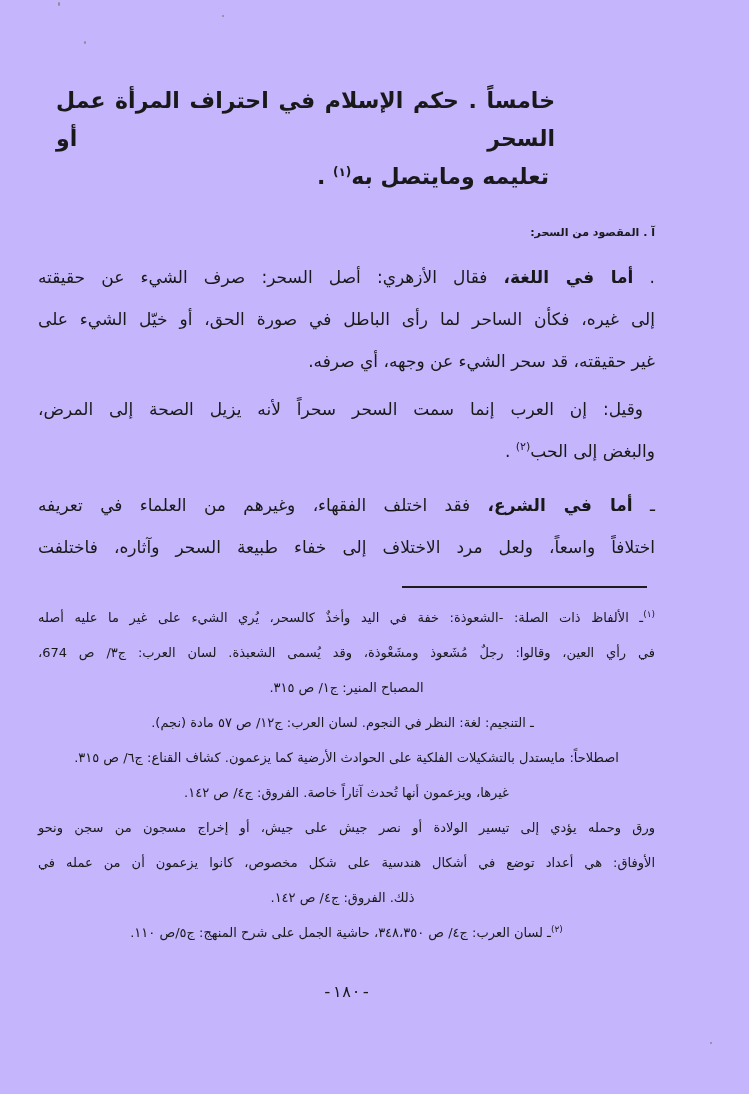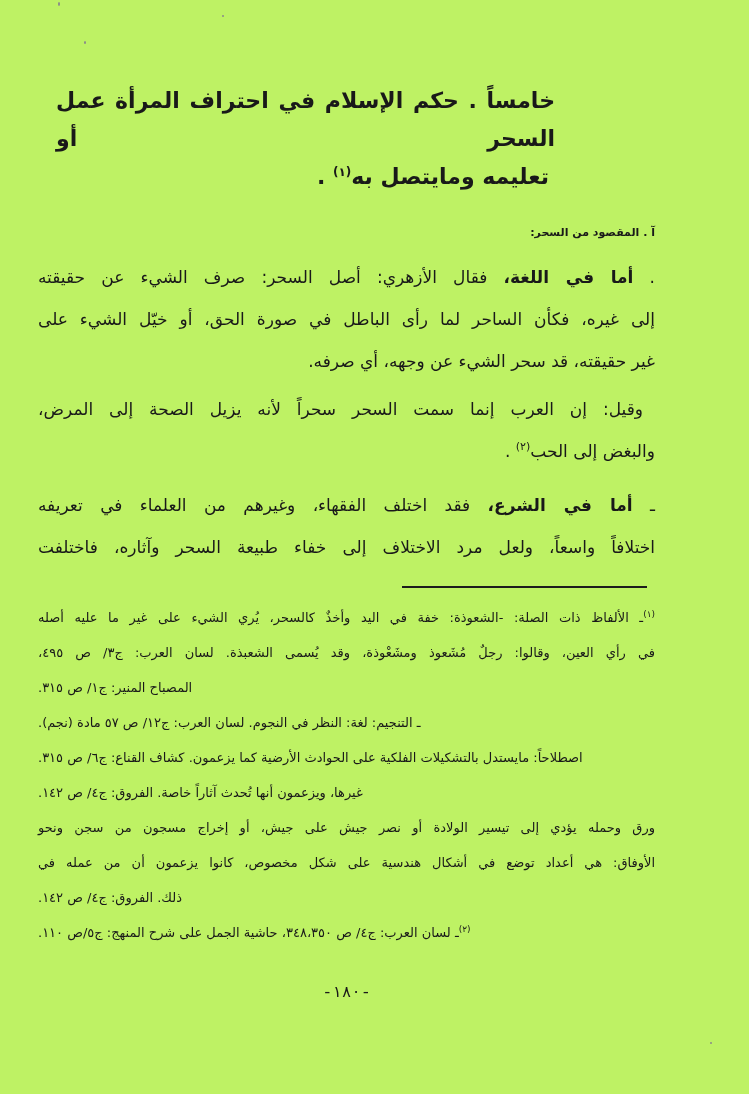--- a/index.html
+++ b/index.html
@@ -1,21 +1,21 @@
 <!DOCTYPE html>
 <html lang="ar" dir="rtl"><head>
 <meta charset="utf-8">
 <style>
   html, body { margin: 0; padding: 0; background: #ffffff; }
   .page {
     position: relative;
     width: 749px;
     height: 1094px;
     margin: 0;
-    background: #bef264;
+    background: #c4b5fd;
     color: #191919;
     font-family: "DejaVu Sans", sans-serif;
     direction: rtl;
     overflow: hidden;
   }
   .col {
     position: absolute;
     top: 0;
     right: 94px;
     width: 617px;
@@ -57,21 +57,21 @@
     margin: 18px 8px 0 auto;
     width: 245px;
     height: 2px;
     background: #1c1c1c;
   }
 
   
   .footnotes { margin-top: 12px; font-size: 13px; line-height: 35px; }
   .footnotes sup { font-size: 9px; vertical-align: super; line-height: 0; }
   .fn-line.j { text-align: justify; text-align-last: justify; }
-  .fn-line.r { text-align: left; }
+  .fn-line.r { text-align: center; }
   .fn-line.ind { padding-right: 8px; }
 
   
   .page-num {
     margin-top: 32px;
     text-align: center;
     font-size: 16px;
     letter-spacing: 1px;
     font-family: Liberation Mono, monospace;
   }
@@ -116,21 +116,21 @@
       <div class="para p3">
         <div class="line j"><span>ـ </span><span class="bold">أما في الشرع،</span><span> فقد اختلف الفقهاء، وغيرهم من العلماء في تعريفه</span></div>
         <div class="line j">اختلافاً واسعاً، ولعل مرد الاختلاف إلى خفاء طبيعة السحر وآثاره، فاختلفت</div>
       </div>
     </div>
 
     <div class="fn-sep"></div>
 
     <div class="footnotes">
       <div class="fn-line j"><sup>(١)</sup><span>ـ الألفاظ ذات الصلة: -الشعوذة: خفة في اليد وأخذٌ كالسحر، يُري الشيء على غير  ما عليه أصله</span></div>
-      <div class="fn-line j">في رأي العين، وقالوا: رجلٌ مُشَعوذ ومشَعْوذة، وقد يُسمى الشعبذة. لسان العرب: ج٣/ ص ٤٩٥،</div>
+      <div class="fn-line j">في رأي العين، وقالوا: رجلٌ مُشَعوذ ومشَعْوذة، وقد يُسمى الشعبذة. لسان العرب: ج٣/ ص 674،</div>
       <div class="fn-line r">المصباح المنير: ج١/ ص ٣١٥.</div>
       <div class="fn-line r ind">ـ التنجيم: لغة: النظر في النجوم. لسان العرب: ج١٢/ ص ٥٧ مادة (نجم).</div>
       <div class="fn-line r">اصطلاحاً: مايستدل بالتشكيلات الفلكية على الحوادث الأرضية كما يزعمون. كشاف القناع: ج٦/ ص ٣١٥.</div>
       <div class="fn-line r">غيرها، ويزعمون أنها تُحدث آثاراً خاصة. الفروق: ج٤/ ص ١٤٢.</div>
       <div class="fn-line j">ورق وحمله يؤدي إلى تيسير الولادة أو نصر جيش على جيش، أو إخراج مسجون من سجن ونحو</div>
       <div class="fn-line j">الأوفاق: هي أعداد توضع في أشكال هندسية على شكل مخصوص، كانوا يزعمون أن من عمله في</div>
       <div class="fn-line r ind">ذلك. الفروق: ج٤/ ص ١٤٢.</div>
       <div class="fn-line r"><sup>(٢)</sup><span>ـ لسان العرب: ج٤/ ص ٣٤٨،٣٥٠، حاشية الجمل على شرح المنهج: ج٥/ص ١١٠.</span></div>
     </div>
 

